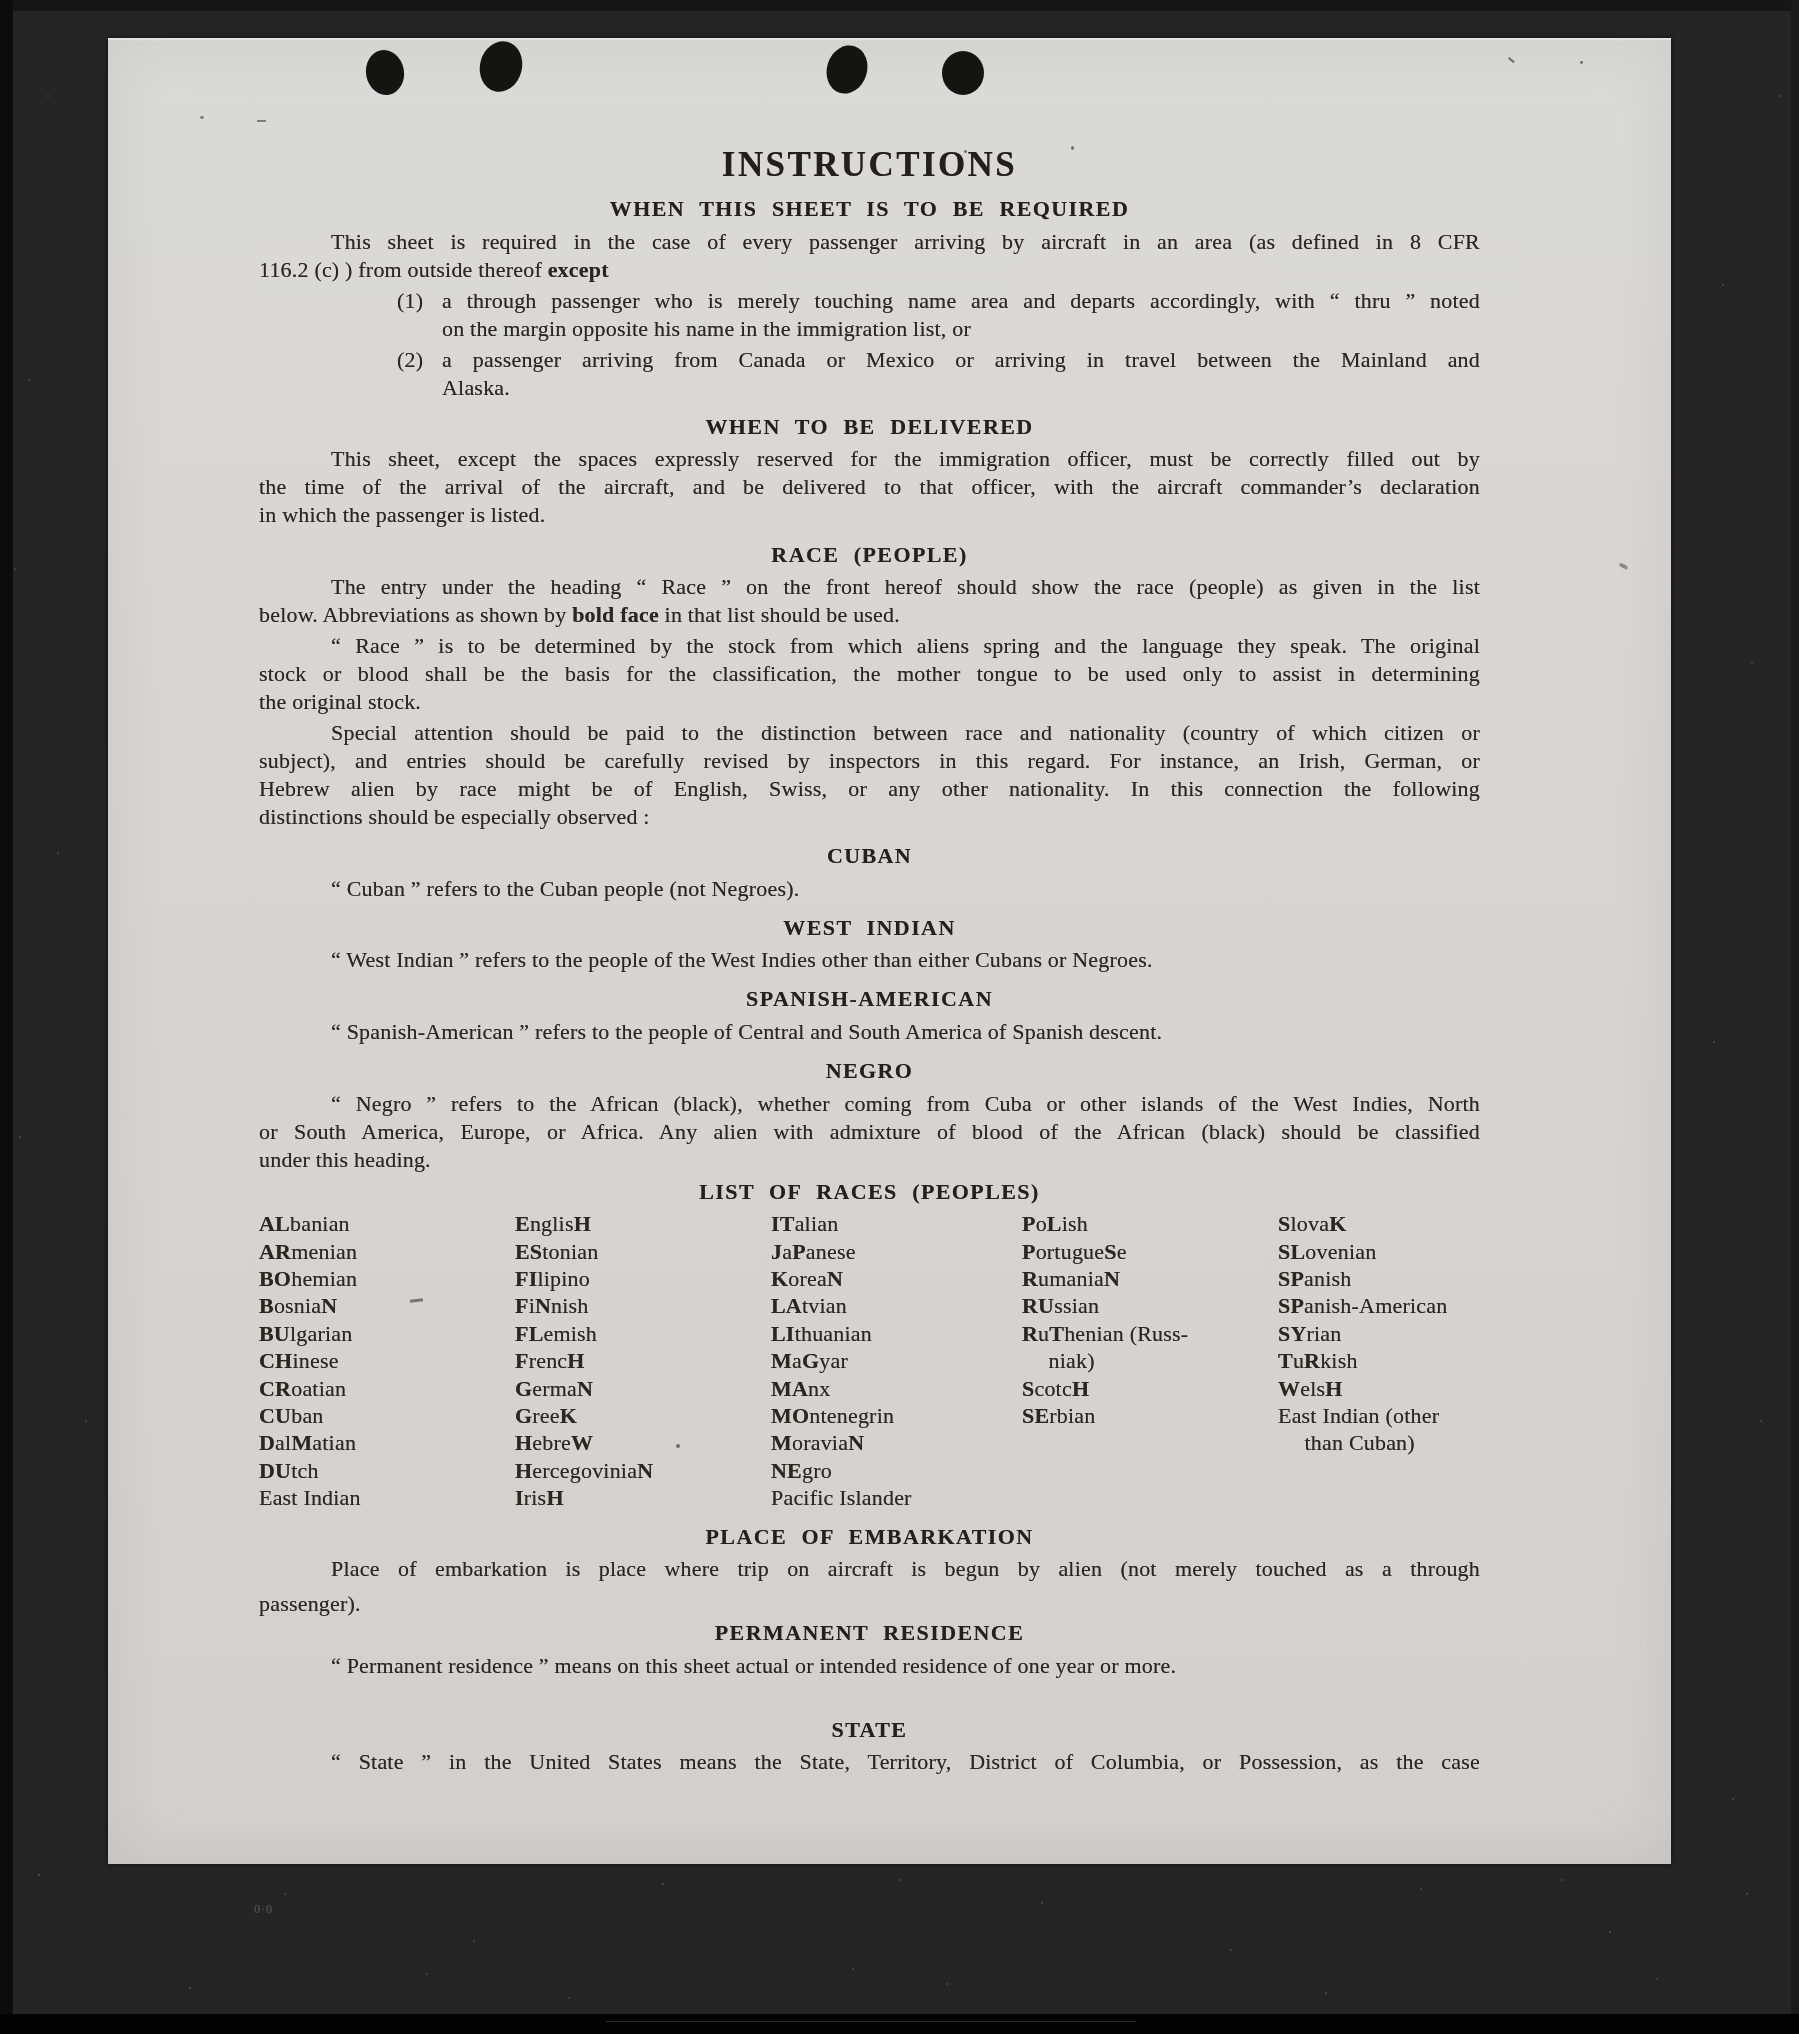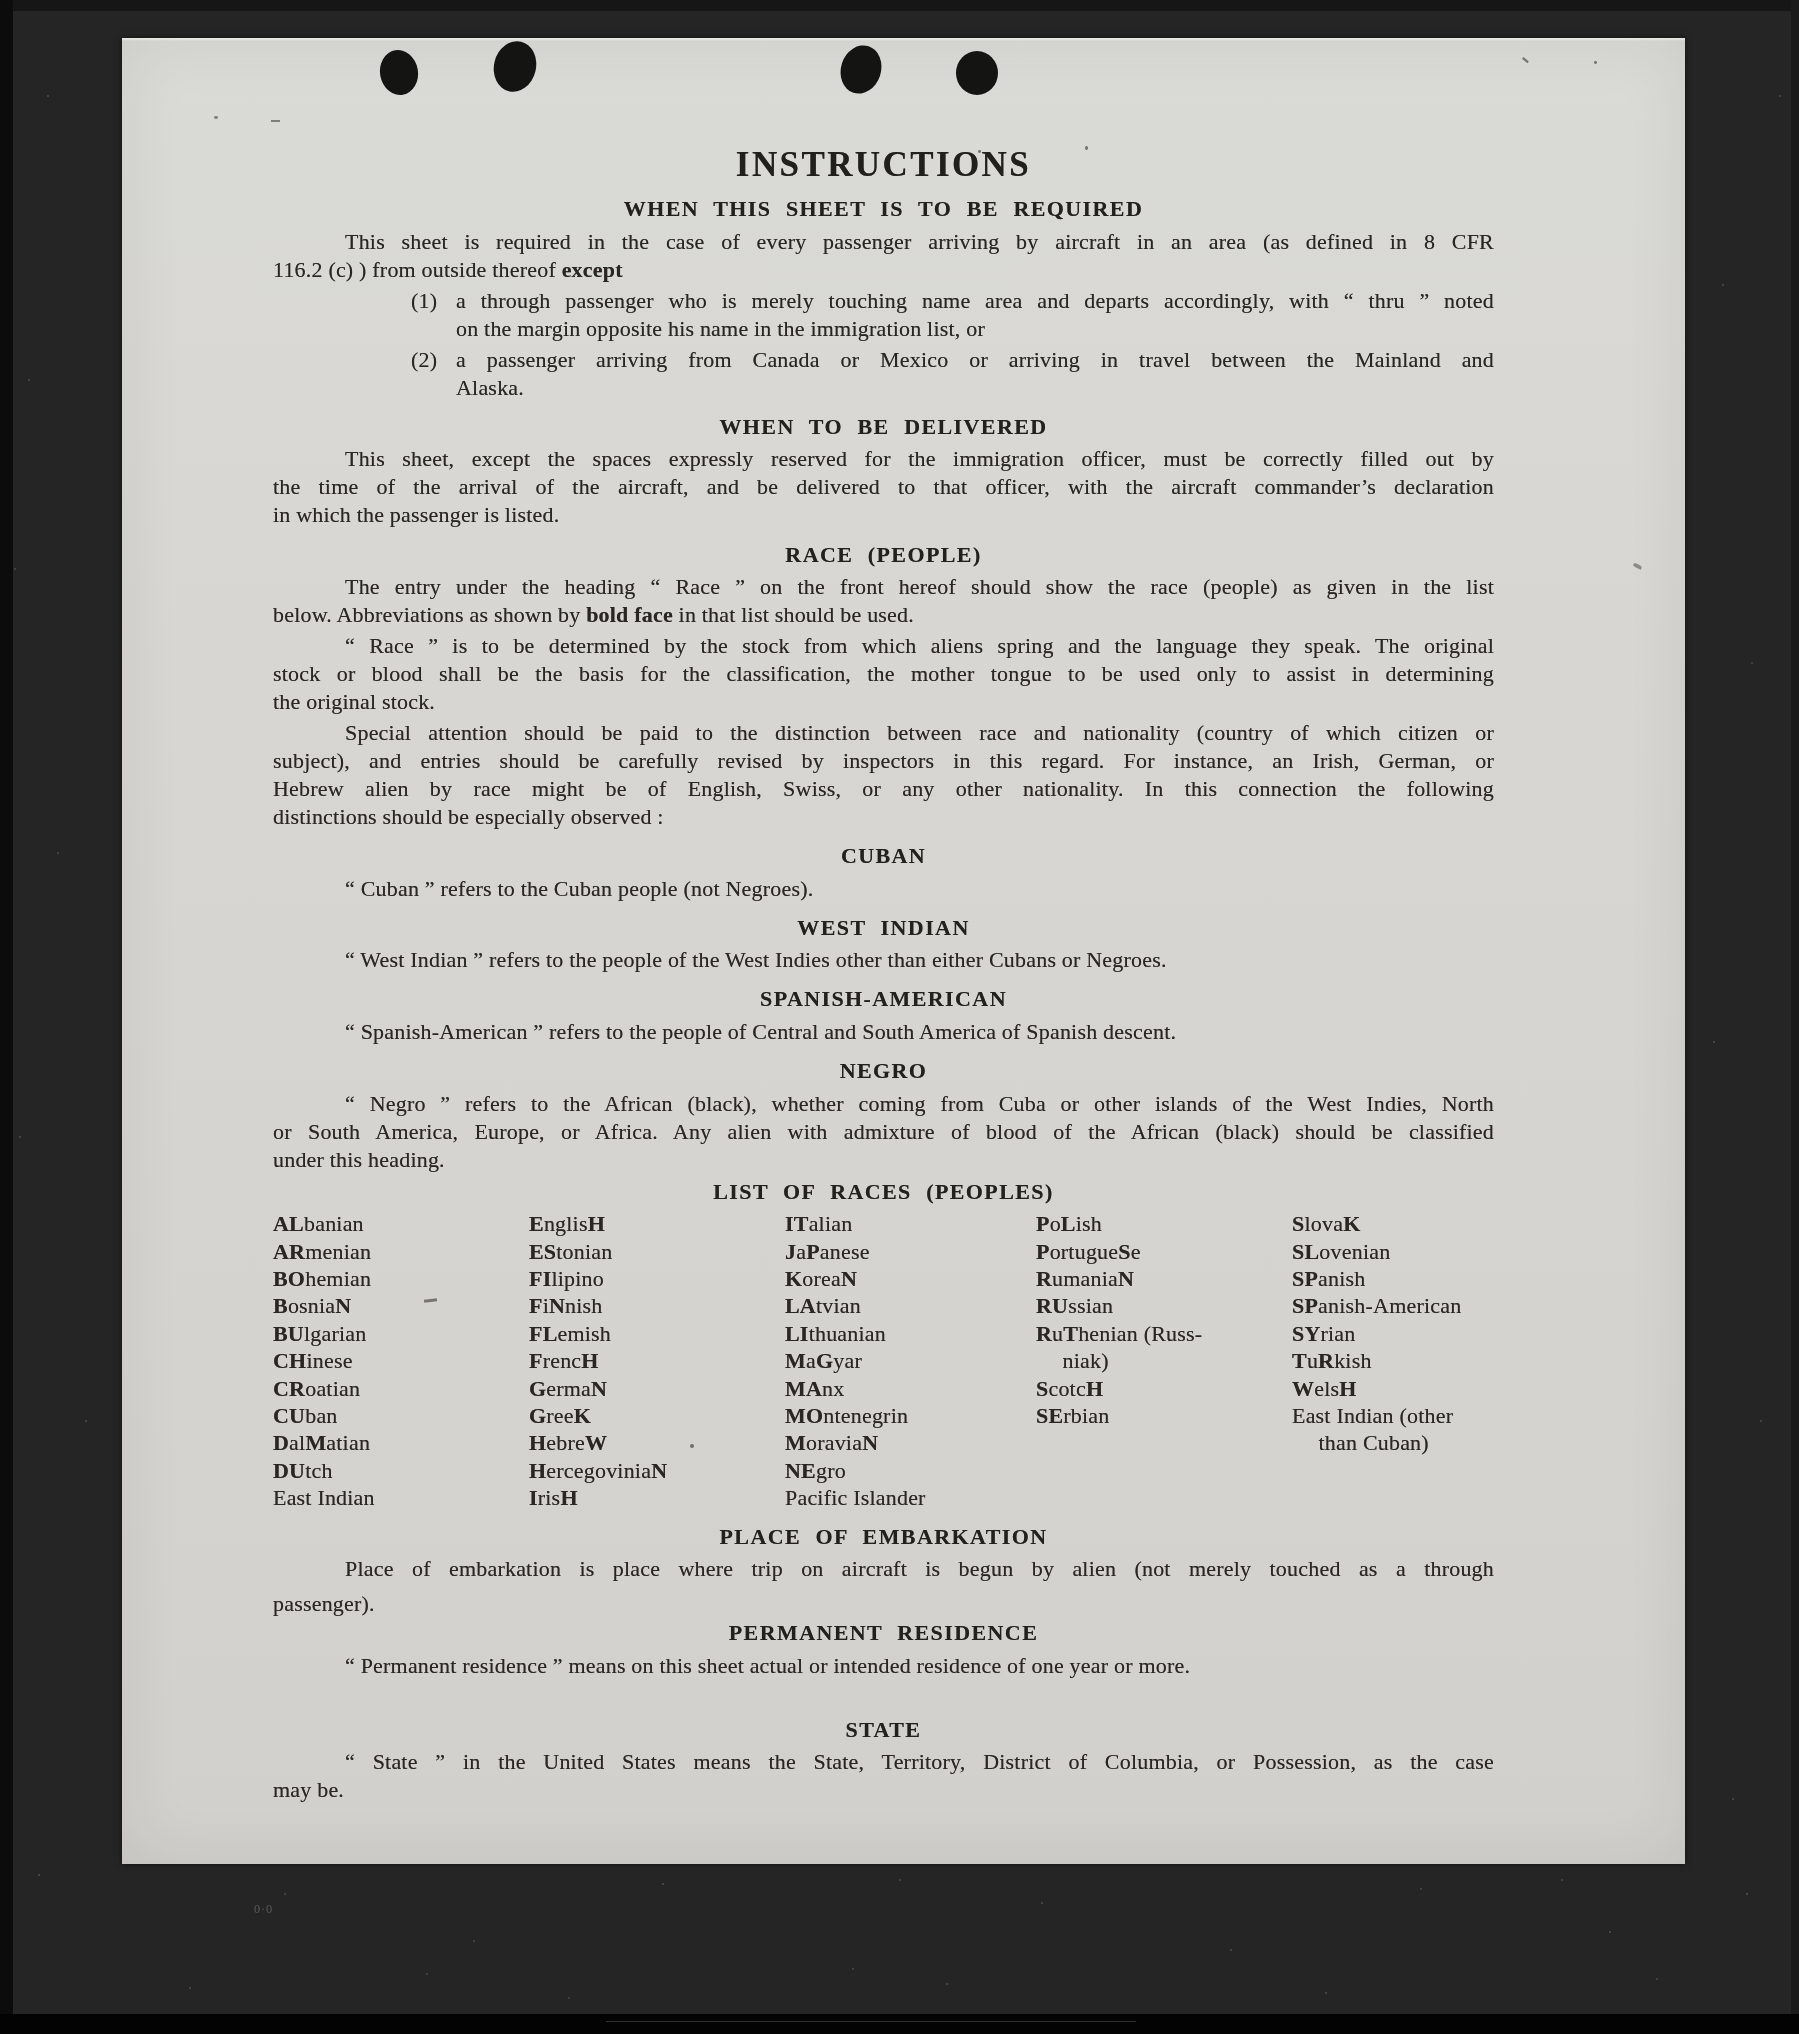--- a/index.html
+++ b/index.html
@@ -23,21 +23,21 @@
       1760px 1420px rgba(220,220,215,.22), 1732px 1798px rgba(220,220,215,.22), 189px 1987px rgba(220,220,215,.22),
       568px 1997px rgba(220,220,215,.20), 946px 1983px rgba(220,220,215,.22), 1325px 1992px rgba(220,220,215,.22),
       1656px 1978px rgba(220,220,215,.20), 19px 1136px rgba(220,220,215,.22), 14px 568px rgba(220,220,215,.20),
       47px 95px rgba(220,220,215,.22), 1779px 95px rgba(220,220,215,.20), 1746px 1893px rgba(220,220,215,.25),
       899px 1879px rgba(220,220,215,.22), 426px 1973px rgba(220,220,215,.20), 1561px 1879px rgba(220,220,215,.22);
   }
   .bottom-scratch{position:absolute;left:606px;top:2021px;width:530px;height:0.9px;background:rgba(150,150,150,.30);}
   .bottom-mark{position:absolute;left:254px;top:1902px;color:#6a6a66;font-size:12.3px;letter-spacing:0.9px;opacity:.75;}
 
   .paper{
-    position:absolute;left:122px;top:38px;width:1563px;height:1826px;
+    position:absolute;left:108px;top:38px;width:1563px;height:1826px;
     background:linear-gradient(180deg,#dadad6 0%,#d7d6d2 35%,#d4d3cf 75%,#d1d0cc 100%);
     box-shadow: inset 0 2.8px 1.9px -0.9px rgba(255,255,255,.45), inset 0 0 66px rgba(0,0,0,.07), 0 0 5.7px rgba(0,0,0,.6);
   }
   .hole{position:absolute;background:#141413;border-radius:50%;}
   .hole1{left:258px;top:12.3px;width:38px;height:45px;transform:rotate(-10deg);}
   .hole2{left:372px;top:2.8px;width:42px;height:51px;transform:rotate(14deg);}
   .hole3{left:719px;top:6.6px;width:40px;height:49px;transform:rotate(18deg);}
   .hole4{left:834px;top:13.2px;width:42px;height:44px;}
 
   .content{
@@ -341,19 +341,18 @@
             <div class="line j ind">Place of embarkation is place where trip on aircraft is begun by alien (not merely touched as a through</div>
             <div class="line" style="margin-top: 7px;">passenger).</div>
           </div>
           <div class="sec-h h-permanent-residence">PERMANENT RESIDENCE</div>
           <div class="para">
             <div class="line ind">“ Permanent residence ” means on this sheet actual or intended residence of one year or more.</div>
           </div>
           <div class="sec-h h-state">STATE</div>
           <div class="para">
             <div class="line j ind">“ State ” in the United States means the State, Territory, District of Columbia, or Possession, as the case</div>
-            <div class="line">may be.</div>
           </div>
         </div>
     </div>
   </div>
 </div>
 
 
 </body></html>

